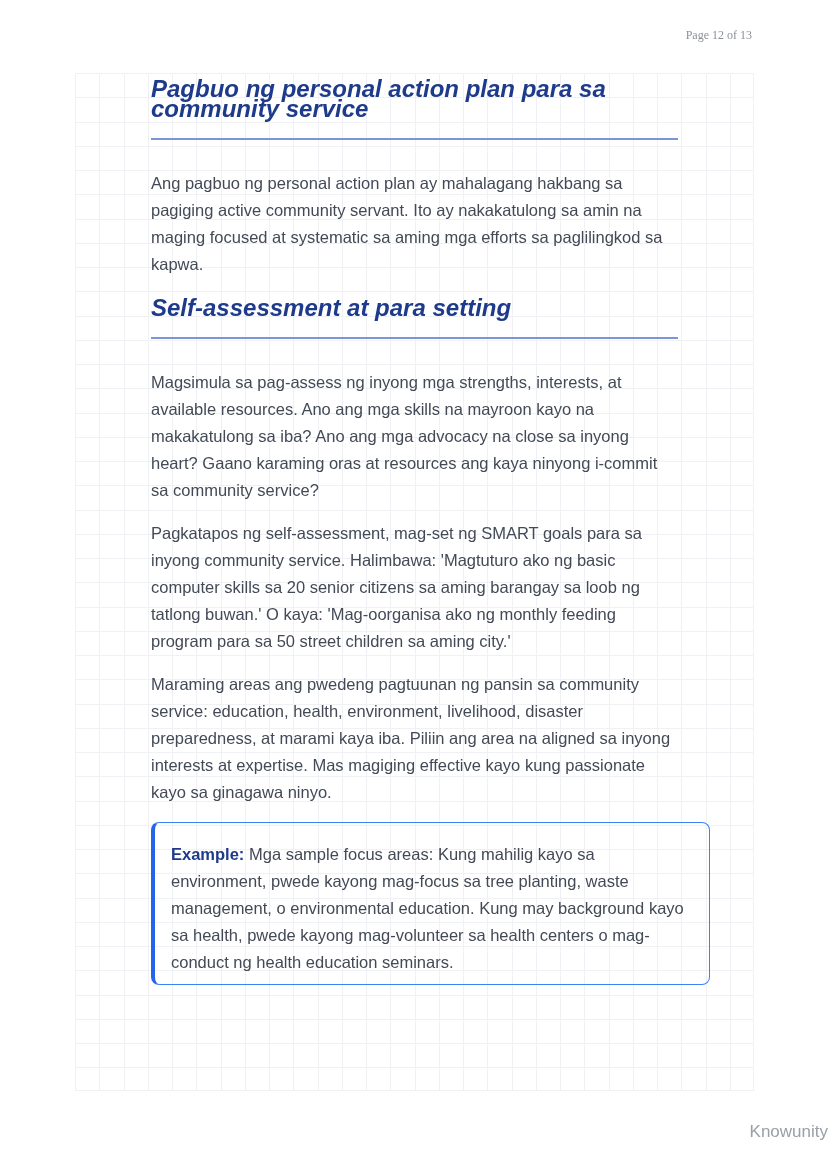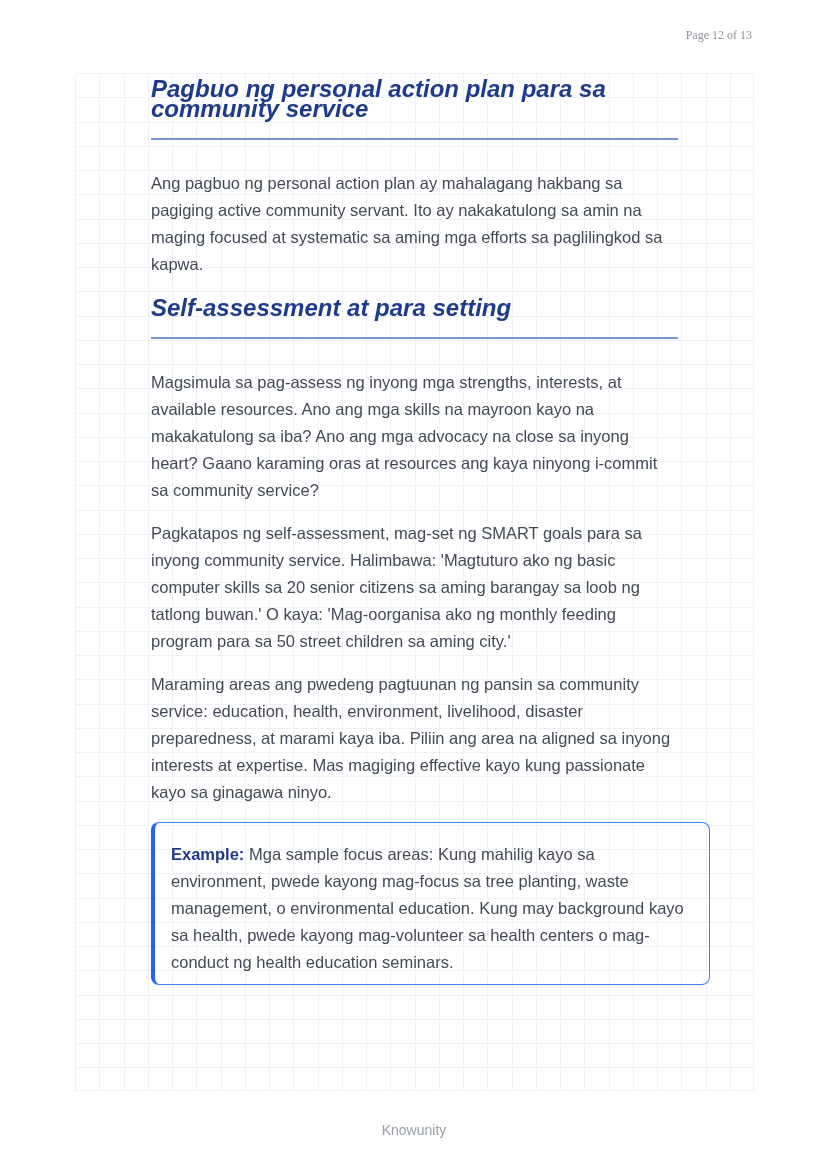--- a/index.html
+++ b/index.html
@@ -57,22 +57,22 @@
     background: transparent;
   }
   .example-label {
     color: #1e3a8a;
     font-weight: 700;
   }
   .footer-brand {
     position: absolute;
     top: 1122px;
     left: 0; right: 0;
-    text-align: center;
-    font-size: 14px;
+    text-align: right;
+    font-size: 17px;
     color: #9aa0a6;
   }
 </style>
 </head>
 <body>
 
 <div class="grid-bg"></div>
 
 <div class="page-indicator">Page 12 of 13</div>
 

